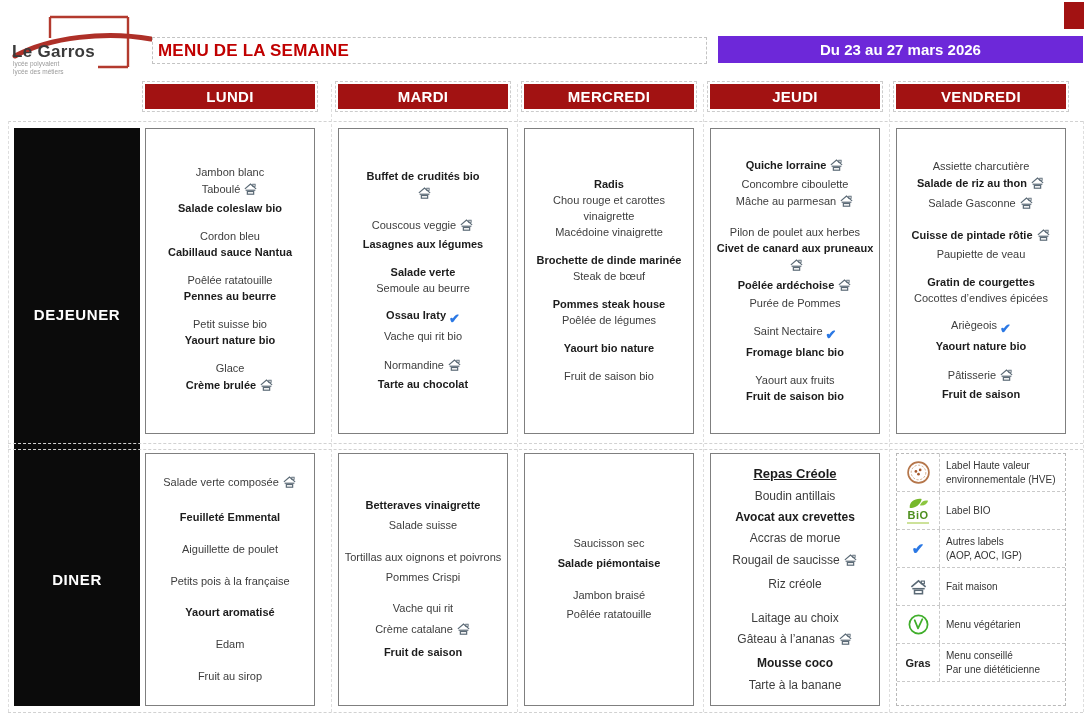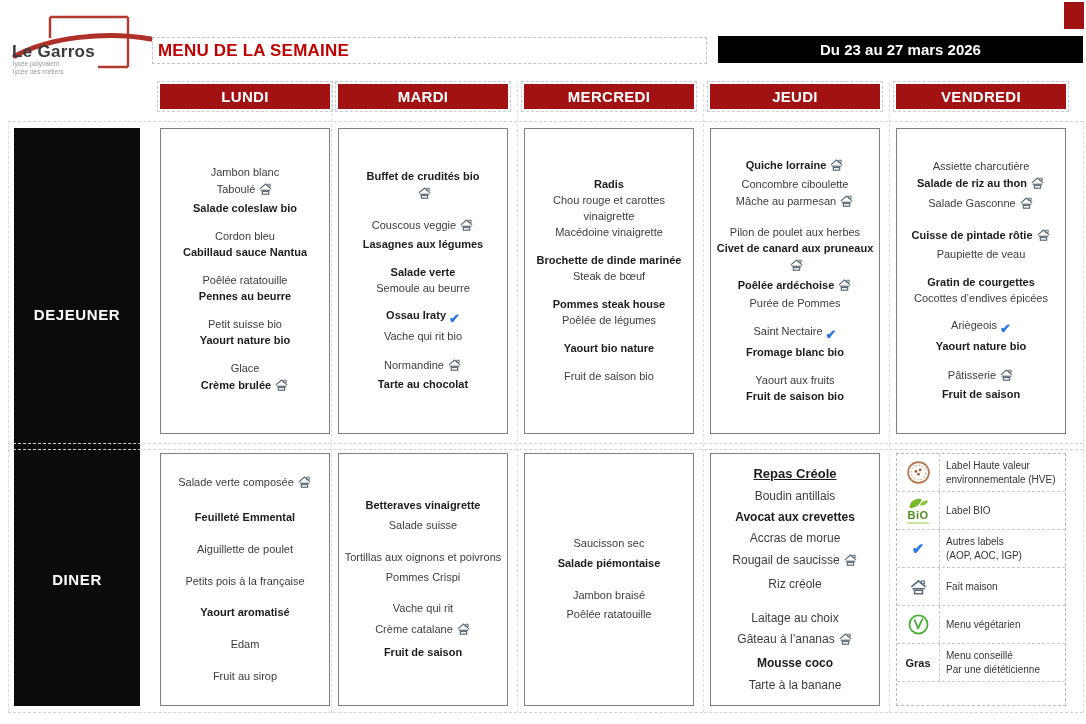--- a/index.html
+++ b/index.html
@@ -13,31 +13,31 @@
   .logo svg{position:absolute;left:0;top:0;}
   .logo-name{position:absolute;left:2px;top:38px;font-size:17px;font-weight:bold;color:#3a3a3a;letter-spacing:.3px;}
   .logo-sub1{position:absolute;left:3px;top:56px;font-size:6.5px;color:#9a9a9a;}
   .logo-sub2{position:absolute;left:3px;top:64px;font-size:6.5px;color:#9a9a9a;}
   .title-box{
     position:absolute;left:152px;top:37px;width:555px;height:27px;box-sizing:border-box;
     border:1px dashed #c3c3c3;display:flex;align-items:center;padding-left:5px;
     font-size:17px;font-weight:bold;color:var(--titlered);letter-spacing:.2px;
   }
   .date-banner{
-    position:absolute;left:718px;top:36px;width:365px;height:27px;background:#000000;
+    position:absolute;left:718px;top:36px;width:365px;height:27px;background:#6d28d9;
     color:#fff;font-weight:bold;font-size:15px;display:flex;align-items:center;justify-content:center;
   }
   .corner-red{position:absolute;left:1064px;top:2px;width:20px;height:27px;background:var(--red);}
   
   .day-bar{
     position:absolute;top:84px;height:25px;width:170px;background:var(--red);
     color:#fff;font-weight:bold;font-size:15px;display:flex;align-items:center;justify-content:center;
     outline:1px dashed #cccccc;outline-offset:2px;letter-spacing:.3px;
   }
-  .c0{left:160px}.c1{left:338px}.c2{left:524px}.c3{left:710px}.c4{left:896px}
+  .c0{left:145px}.c1{left:338px}.c2{left:524px}.c3{left:710px}.c4{left:896px}
   
   .row-hdr{
     position:absolute;left:14px;width:126px;background:#0b0b0b;color:#fff;font-weight:bold;
     font-size:15px;display:flex;align-items:center;justify-content:center;letter-spacing:.6px;
   }
   .rh-lunch{top:128px;height:372px}
   .rh-dinner{top:453px;height:253px}
   
   .cell{
     position:absolute;width:170px;box-sizing:border-box;border:1.5px solid #7f7f7f;background:#fff;

